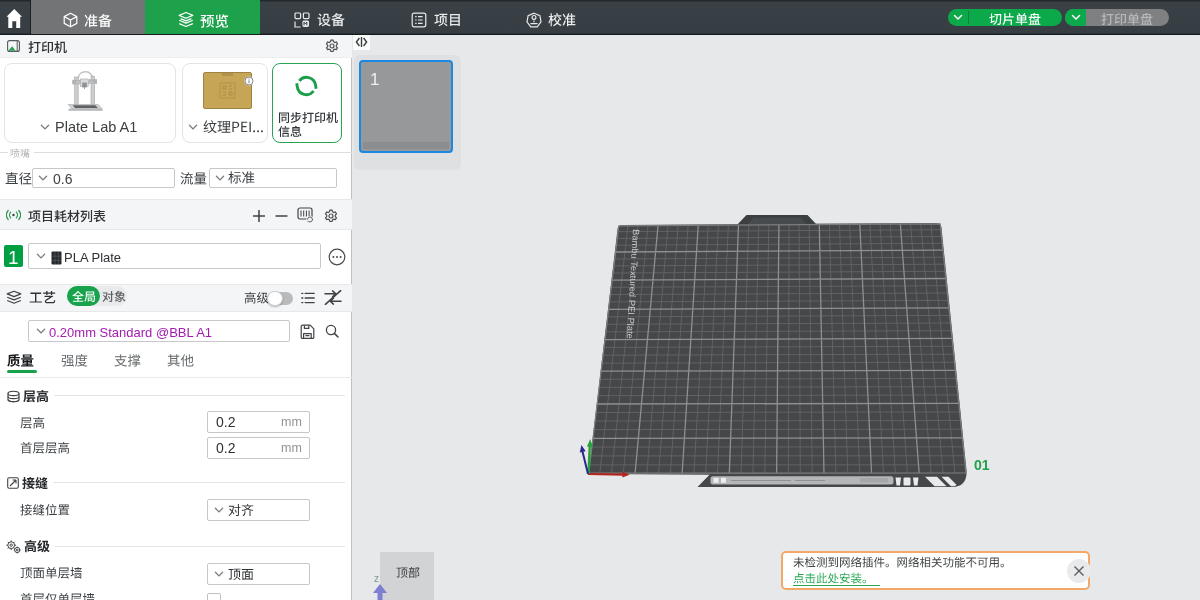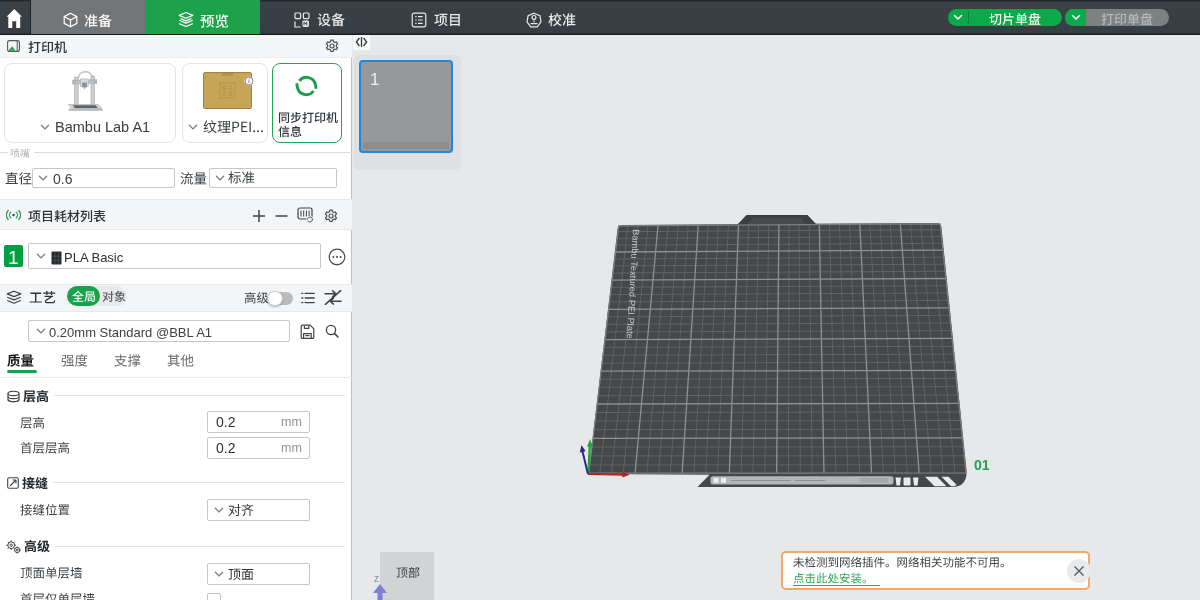--- a/index.html
+++ b/index.html
@@ -125,21 +125,21 @@
 <rect x="14.6" y="11" width="7.6" height="7.6" fill="#d8dadc" stroke="#a5a7a9" stroke-width="0.6"></rect>
 <rect x="16.2" y="14.6" width="4.6" height="4.8" fill="#8f9193"></rect>
 <path d="M17.8 19.4 h1.4 l-0.7 1.8 z" fill="#6d6f71"></path>
 <path d="M2.2 36.5 L32.2 36.5 L35.8 40.6 L5.8 40.6 Z" fill="#d0d2d4" stroke="#a5a7a9" stroke-width="0.6"></path>
 <path d="M6.6 37.2 L29.4 37.2 L31.8 39.9 L9 39.9 Z" fill="#606264"></path>
 <rect x="2.6" y="40.6" width="34" height="2.2" fill="#b6b8ba"></rect>
 </svg>
 <svg class="abs" style="left:40px;top:124px" width="10" height="7" viewBox="0 0 10 7">
     <path fill="none" stroke="#797c7e" stroke-width="1.3" stroke-linecap="round" d="M1.4 1.3 L5 4.9 L8.6 1.3"></path>
   </svg>
-<div class="abs" style="left:55px;top:119px;font-size:14.5px;color:#3c4043">Bambu Lab A1</div>
+<div class="abs" style="left:55px;top:119px;font-size:14.5px;color:#3c4043">Plate Lab A1</div>
 <svg class="abs" style="left:203px;top:72px" width="49" height="37" viewBox="0 0 49 37">
 <rect x="0.5" y="0.5" width="48" height="36" rx="1.5" fill="#c7a557" stroke="#a08343" stroke-width="1"></rect>
 <rect x="19" y="1" width="11" height="3" fill="#b3934c"></rect>
 <rect x="17" y="11" width="15" height="15" fill="none" stroke="#b3934c" stroke-width="1"></rect>
 <path d="M20 14 h3 v3 h-3 z M26 14 h3 M26 17 h3 M20 20 h3 M26 20 h3 v3 h-3 z M20 23 h3" stroke="#ae8e48" stroke-width="1" fill="none"></path>
 </svg>
 <svg class="abs" style="left:244px;top:76px" width="10" height="10" viewBox="0 0 10 10">
 <circle cx="5" cy="5" r="4.6" fill="#fff" stroke="none"></circle>
     <circle cx="5" cy="5" r="4" fill="none" stroke="#85888a" stroke-width="1"></circle>
 <path d="M5 4.2 L5 7.2 M5 2.6 L5 3.4" stroke="#85888a" stroke-width="1.1"></path>
@@ -234,21 +234,21 @@
 <div class="abs" style="left:4px;top:244.5px;width:19px;height:22px;background:#00a042;border-radius:2px"></div>
 <div class="abs" style="left:8px;top:247px;font-size:19px;color:#fff">1</div>
 <div class="abs" style="left:28px;top:243px;width:293px;height:26px;background:#fff;border:1px solid #c6c7c9;border-radius:2px"></div>
 <svg class="abs" style="left:36px;top:253px" width="10" height="7" viewBox="0 0 10 7">
     <path fill="none" stroke="#797c7e" stroke-width="1.3" stroke-linecap="round" d="M1.4 1.3 L5 4.9 L8.6 1.3"></path>
   </svg>
 <svg class="abs" style="left:51px;top:251px" width="11" height="14" viewBox="0 0 11 14">
 <rect x="0.5" y="0.5" width="10" height="13" rx="1" fill="#26292c"></rect>
 <path d="M3.9 1 v12 M7.3 1 v12 M1 5.2 h9 M1 9.4 h9" stroke="#515458" stroke-width="0.8"></path>
   </svg>
-<div class="abs" style="left:64px;top:250px;font-size:13px;color:#2e3134">PLA Basic</div>
+<div class="abs" style="left:64px;top:250px;font-size:13px;color:#2e3134">PLA Plate</div>
 <svg class="abs" style="left:328px;top:248px" width="18" height="18" viewBox="0 0 18 18">
 <circle cx="9" cy="9" r="7.8" fill="none" stroke="#45494c" stroke-width="1.2"></circle>
 <circle cx="5.4" cy="9" r="1" fill="#45494c"></circle>
     <circle cx="9" cy="9" r="1" fill="#45494c"></circle>
     <circle cx="12.6" cy="9" r="1" fill="#45494c"></circle>
   </svg>
 <div class="abs" style="left:0;top:284px;width:352px;height:28px;background:#f4f5f6;border-top:1px solid #e7e8e9;border-bottom:1px solid #e7e8e9"></div>
 <svg class="abs" style="left:6px;top:290px" width="16" height="15" viewBox="0 0 16 15">
 <g fill="none" stroke="#3f4346" stroke-width="1.2" stroke-linejoin="round">
 <path d="M8 1.2 L14.8 3.9 L8 6.6 L1.2 3.9 Z"></path>
@@ -290,21 +290,21 @@
 <g stroke="#3f4346" stroke-width="1.5" fill="none" stroke-linecap="round">
 <path d="M16.6 0.6 L1.4 14.4"></path>
 <path d="M1 3.8 h10.5 M8.6 0.9 L11.7 3.8 L8.6 6.7"></path>
 <path d="M17 11.2 h-10.5 M9.4 8.3 L6.3 11.2 L9.4 14.1"></path>
 </g>
   </svg>
 <div class="abs" style="left:28px;top:320px;width:262px;height:22px;background:#fff;border:1px solid #c6c7c9;border-radius:2px"></div>
 <svg class="abs" style="left:36px;top:328px" width="10" height="7" viewBox="0 0 10 7">
     <path fill="none" stroke="#797c7e" stroke-width="1.3" stroke-linecap="round" d="M1.4 1.3 L5 4.9 L8.6 1.3"></path>
   </svg>
-<div class="abs" style="left:49px;top:324.5px;font-size:13px;color:#404040">0.20mm Standard @BBL A1</div>
+<div class="abs" style="left:49px;top:324.5px;font-size:13px;color:#a21caf">0.20mm Standard @BBL A1</div>
 <svg class="abs" style="left:300px;top:324px" width="15" height="15" viewBox="0 0 15 15">
 <g fill="none" stroke="#3f4346" stroke-width="1.2" stroke-linejoin="round">
 <path d="M1.2 2.4 a1.2 1.2 0 0 1 1.2-1.2 h7.8 l3.6 3.6 v8.4 a1.2 1.2 0 0 1-1.2 1.2 h-10.2 a1.2 1.2 0 0 1-1.2-1.2 Z"></path>
 <path d="M4.4 1.4 v3 h4.4 v-3"></path>
 <path d="M3.6 14.2 v-4.6 h7.6 v4.6 M5.4 11.6 h4"></path>
     </g>
   </svg>
 <svg class="abs" style="left:325px;top:324px" width="14" height="14" viewBox="0 0 14 14">
 <circle cx="6" cy="6" r="4.6" fill="none" stroke="#3f4346" stroke-width="1.3"></circle>
 <path d="M9.4 9.4 L13 13" stroke="#3f4346" stroke-width="1.5" stroke-linecap="round"></path>

